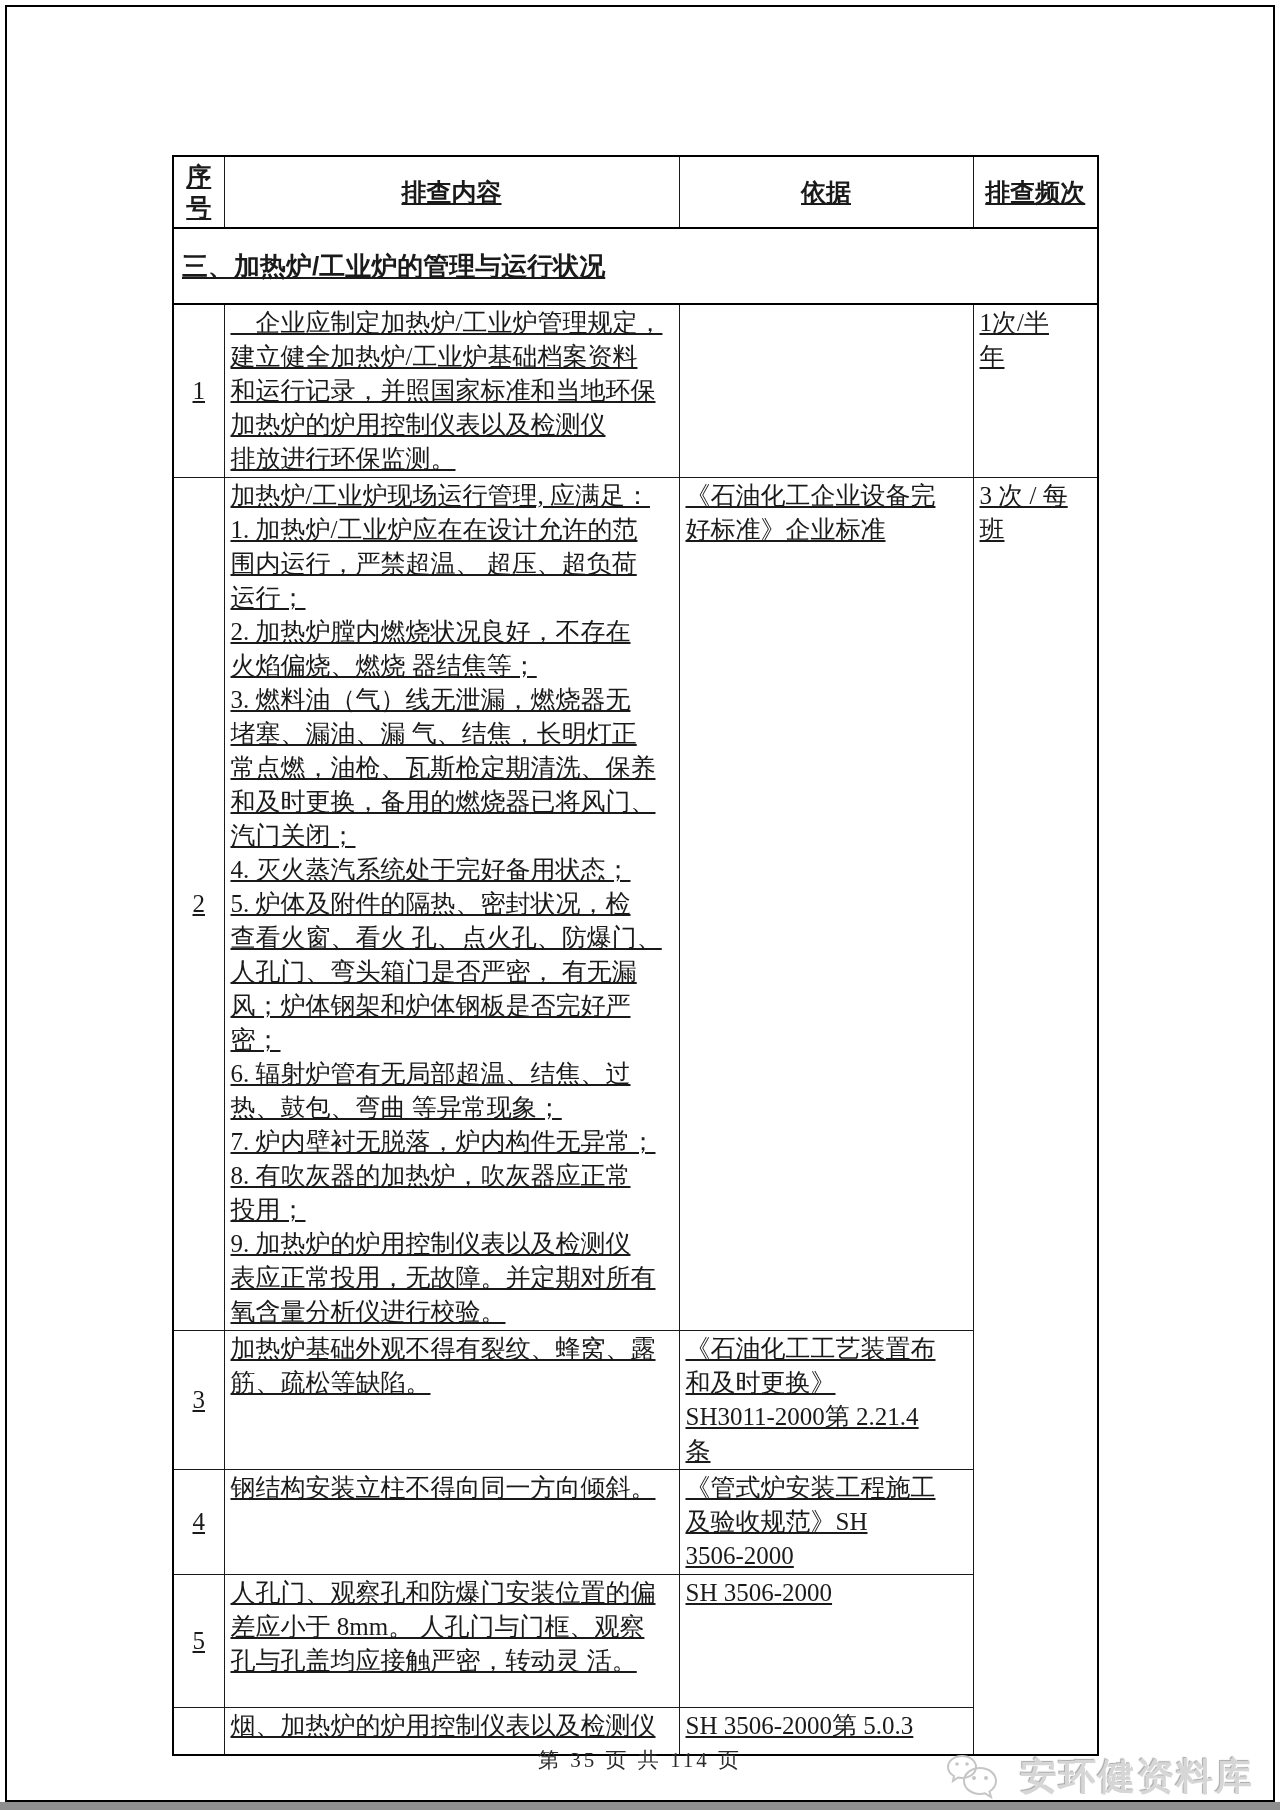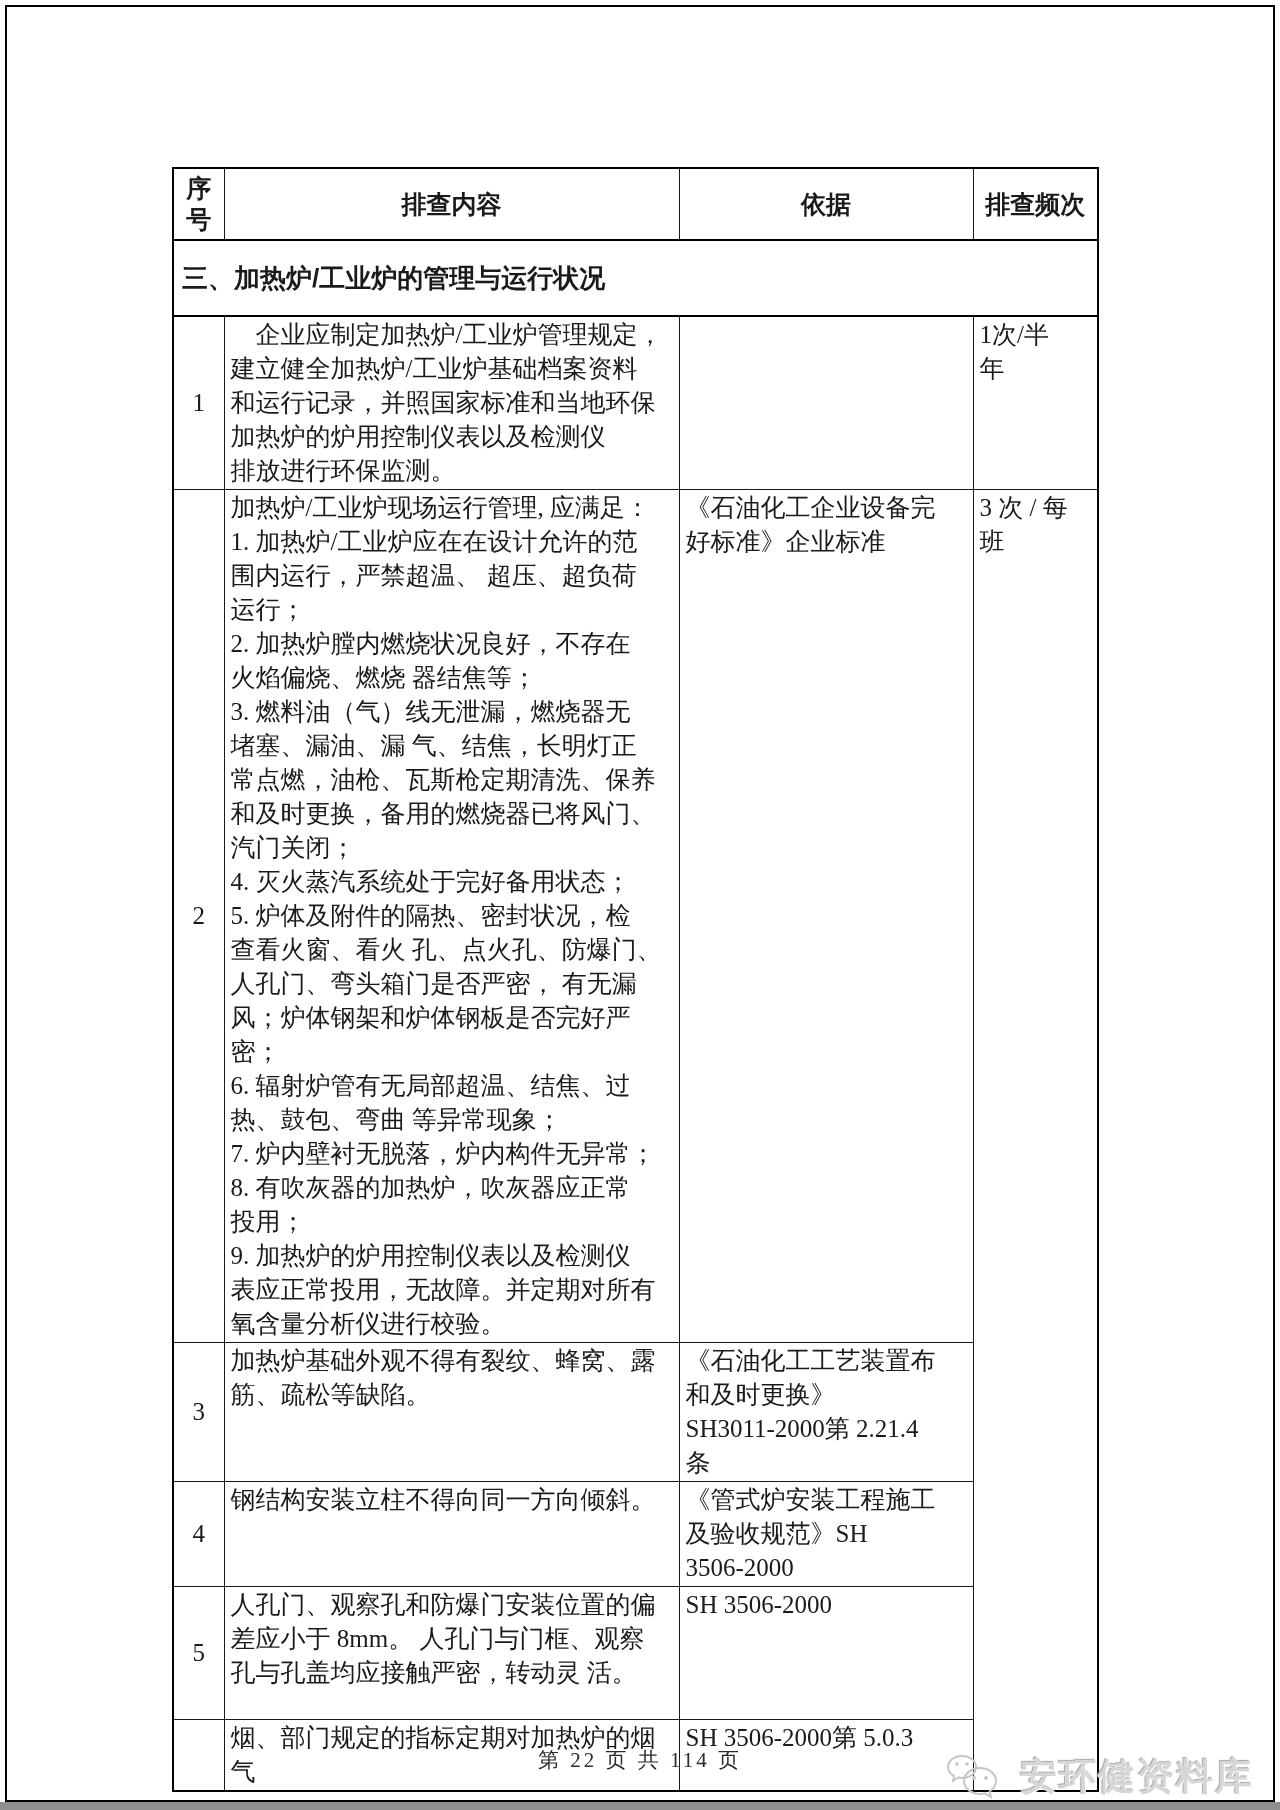--- a/index.html
+++ b/index.html
@@ -9,23 +9,24 @@
     font-family:"Liberation Serif", serif;
   }
   .page-frame{
     position:absolute;left:5px;top:5px;right:5px;bottom:8px;
     border:2px solid #000;pointer-events:none;
   }
   .bottom-strip{
     position:absolute;left:0;right:0;bottom:0;height:8px;background:#8f8f8f;
   }
   table.check-table{
-    position:absolute;left:172px;top:167px;width:925px;
+    position:absolute;left:172px;top:155px;width:925px;
     border-collapse:collapse;table-layout:fixed;
     border:2px solid #000;
+    text-decoration:underline;
   }
   .check-table td,.check-table th{
     border:1px solid #1a1a1a;
     font-size:25px;line-height:34px;
     padding:1px 6px;vertical-align:top;
     white-space:pre-wrap;word-break:break-all;overflow:hidden;
   }
   .check-table th{
     font-family:"Liberation Sans", sans-serif;font-weight:bold;
     text-align:center;vertical-align:middle;
@@ -141,27 +142,27 @@
   </tr>
   <tr class="row-5">
     <td class="num">5</td>
     <td>人孔门、观察孔和防爆门安装位置的偏
 差应小于 8mm。 人孔门与门框、观察
 孔与孔盖均应接触严密，转动灵 活。</td>
     <td>SH 3506-2000</td>
   </tr>
   <tr class="row-6">
     <td class="num"></td>
-    <td>烟、部门规定的指标定期对加热炉的烟气</td>
+    <td>烟、加热炉的炉用控制仪表以及检测仪</td>
     <td>SH 3506-2000第 5.0.3</td>
   </tr>
 </tbody>
   </table>
 
-<div class="footer">第 22 页 共 114 页</div>
+<div class="footer">第 35 页 共 114 页</div>
 
 <div class="watermark">
   <svg width="58" height="50" viewBox="0 0 58 50">
     <g fill="none" stroke="#c6c6c6" stroke-width="2">
       <path d="M20 4 C12 4 6 9 6 15 C6 19 8.5 22 12 24 L11 29 L16 25.5 C17.3 25.8 18.6 26 20 26 C28 26 34 21 34 15 C34 9 28 4 20 4 Z"></path>
       <path d="M38 16 C29 16 22 22 22 29 C22 36 29 42 38 42 C39.8 42 41.5 41.8 43 41.3 L49 45 L47.5 39.5 C51.5 37 54 33.3 54 29 C54 22 47 16 38 16 Z"></path>
     </g>
     <g fill="#c6c6c6">
       <circle cx="15" cy="12" r="1.8"></circle>
       <circle cx="25" cy="12" r="1.8"></circle>

